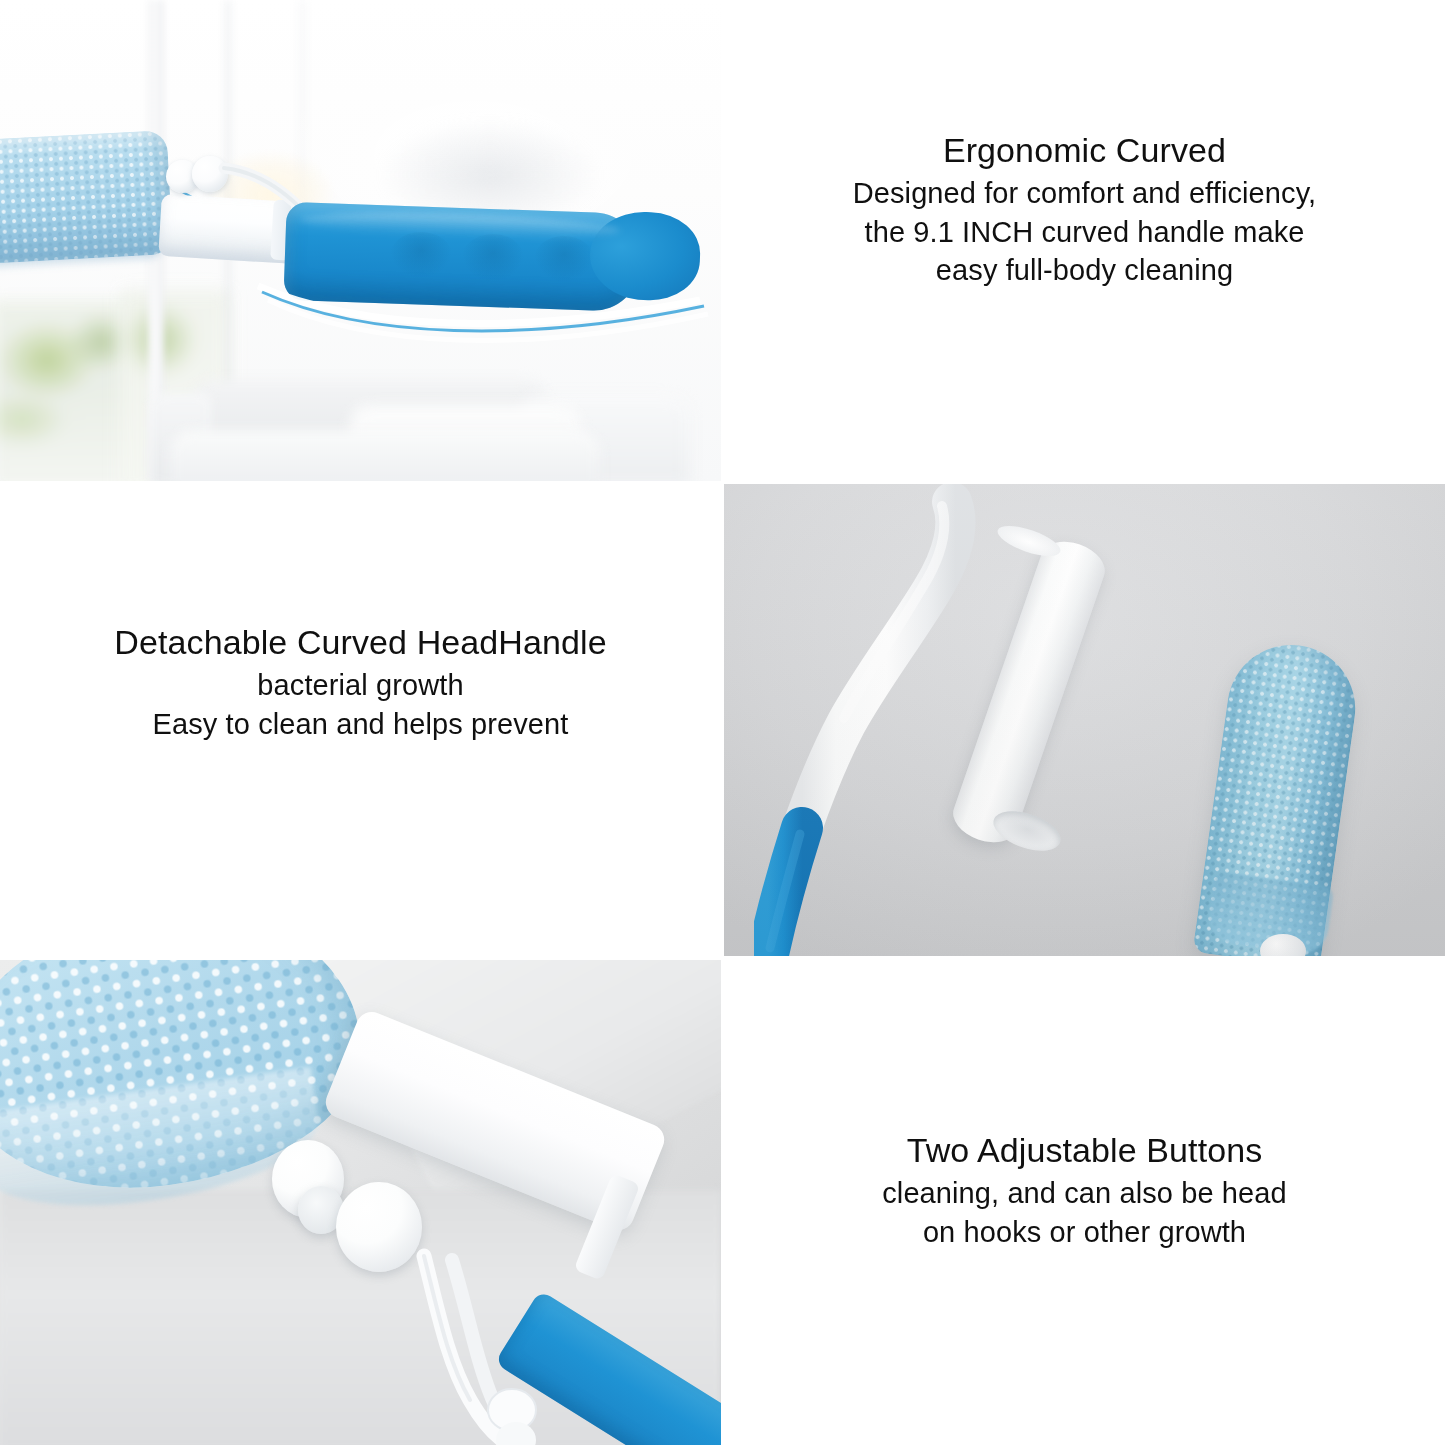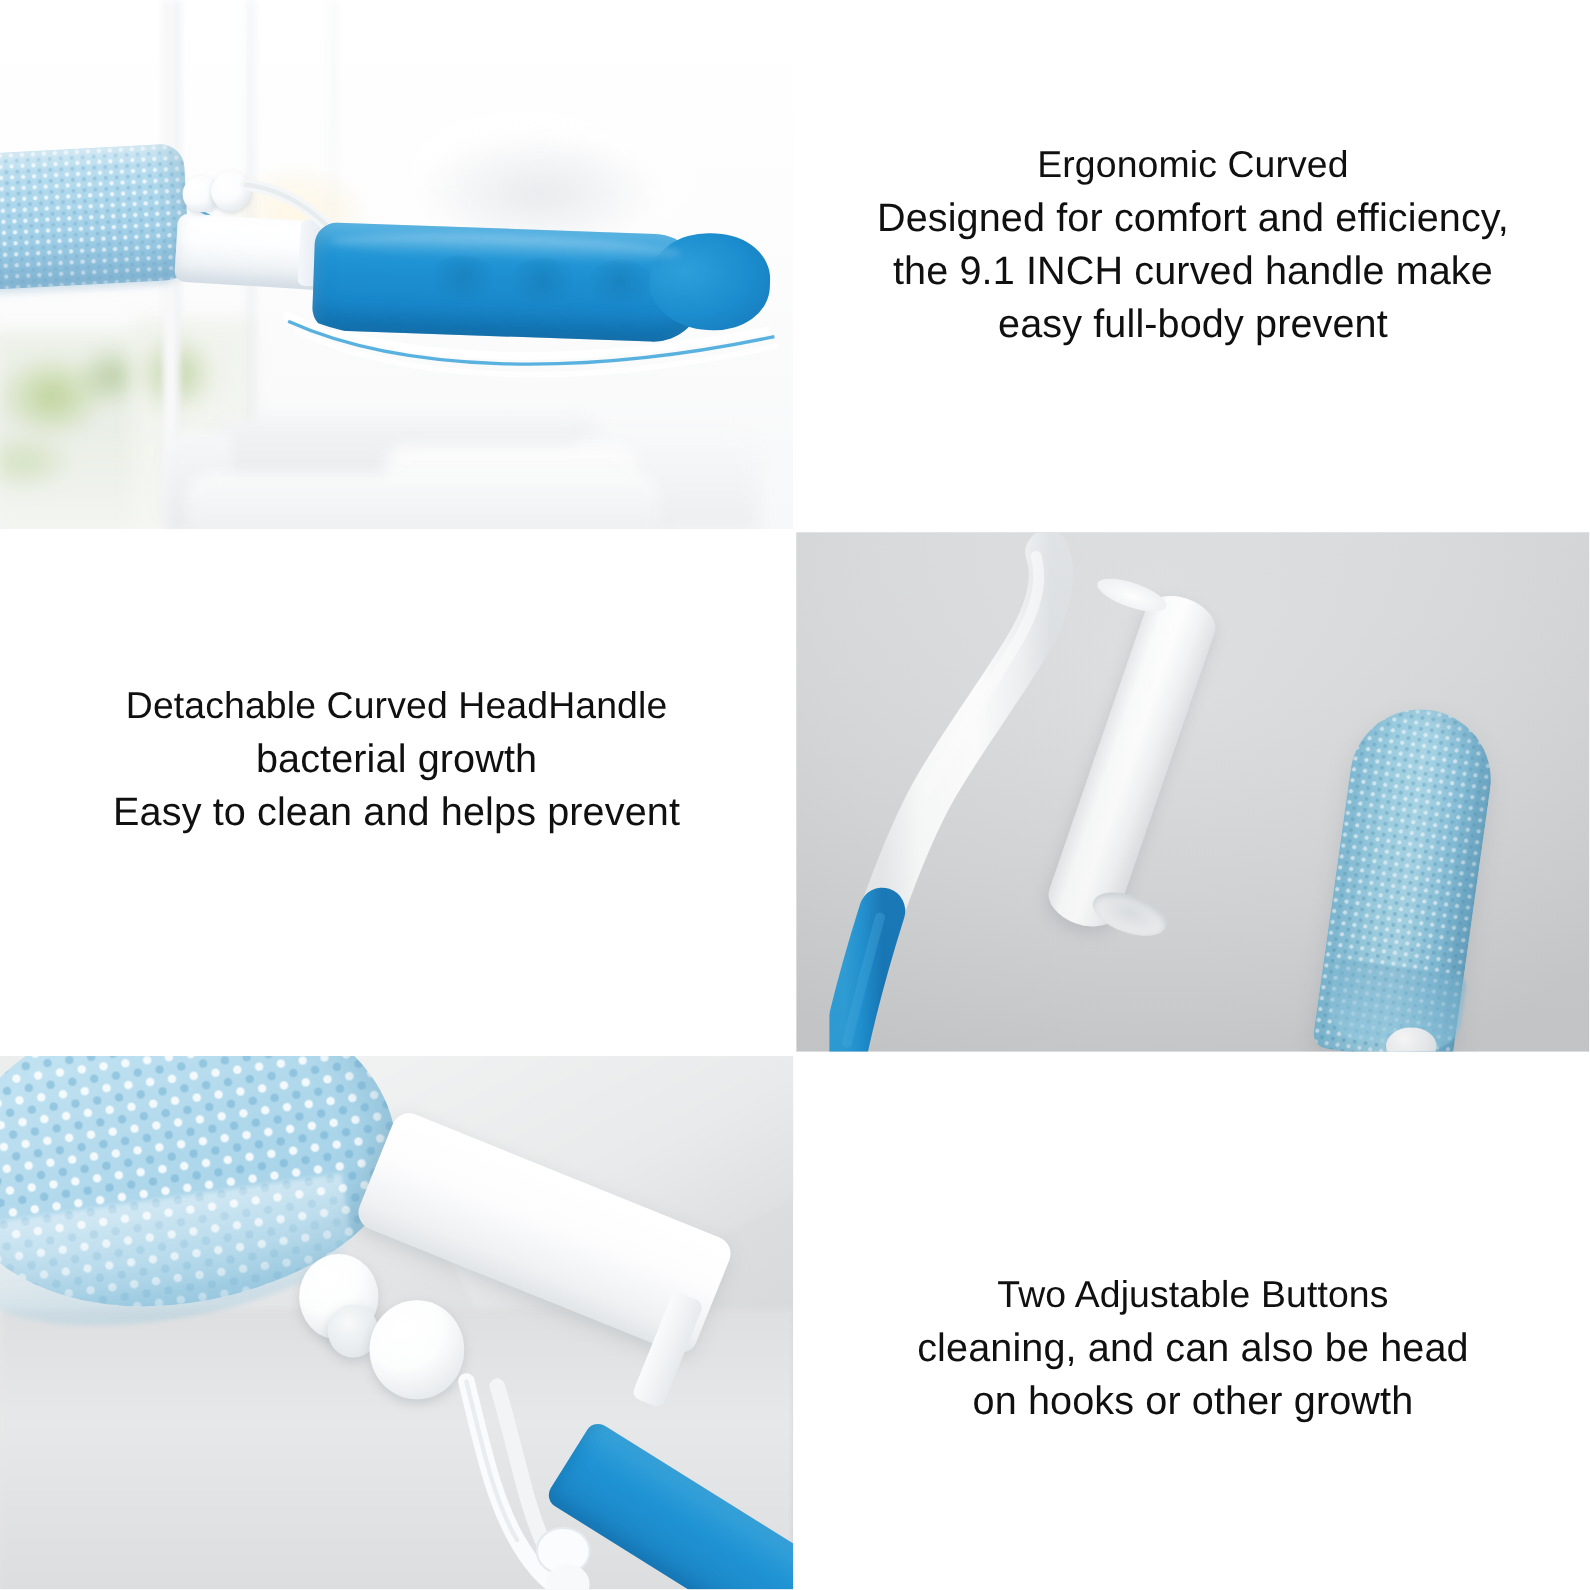--- a/index.html
+++ b/index.html
@@ -32,21 +32,21 @@
     text-align: center;
     color: #101010;
   }
   .tb-title {
     font-size: 34px;
     line-height: 1.30;
     letter-spacing: 0.1px;
     white-space: nowrap;
   }
   .tb-body {
-    font-size: 36px;
+    font-size: 29px;
     line-height: 1.33;
     letter-spacing: 0.1px;
     margin-top: 2px;
   }
   .tb-body span { display: block; white-space: nowrap; }
 
   
   #panel-hero { left: 0; top: 0; width: 721px; height: 481px; background: #fdfdfd; }
 
   .room-bg {
@@ -350,21 +350,21 @@
     border-radius: 12px;
     transform: rotate(32deg);
     transform-origin: 0 0;
     box-shadow: inset 0 -8px 16px rgba(10,80,130,.30);
   }
   .d-cord { position: absolute; left: 0; top: 0; width: 721px; height: 485px; }
 
   
   #text-ergonomic { left: 724px; top: 128px; width: 721px; }
   #text-detachable { left: 0px;  top: 620px; width: 721px; }
-  #text-buttons    { left: 724px; top: 1155px; width: 721px; align-items: center; }
+  #text-buttons    { left: 724px; top: 1128px; width: 721px; align-items: center; }
 </style>
 </head>
 <body>
 
 <div id="page">
 
   <div class="panel" id="panel-hero">
     <div class="room-bg"></div>
     <div class="win"></div>
     <div class="win2"></div>
@@ -411,21 +411,21 @@
       <path d="M 262 292 C 364 338 524 344 704 306" fill="none" stroke="#2f9fd8" stroke-width="3" opacity=".8"></path>
       <path d="M 268 300 C 368 348 528 354 708 314" fill="none" stroke="#ffffff" stroke-width="5" opacity=".8"></path>
     </svg>
   </div>
 
   <div class="textblock" id="text-ergonomic">
     <div class="tb-title">Ergonomic Curved</div>
     <div class="tb-body">
       <span>Designed for comfort and efficiency,</span>
       <span>the 9.1 INCH curved handle make</span>
-      <span>easy full-body prevent</span>
+      <span>easy full-body cleaning</span>
     </div>
   </div>
 
   <div class="textblock" id="text-detachable">
     <div class="tb-title">Detachable Curved HeadHandle</div>
     <div class="tb-body">
       <span>bacterial growth</span>
       <span>Easy to clean and helps prevent</span>
     </div>
   </div>

